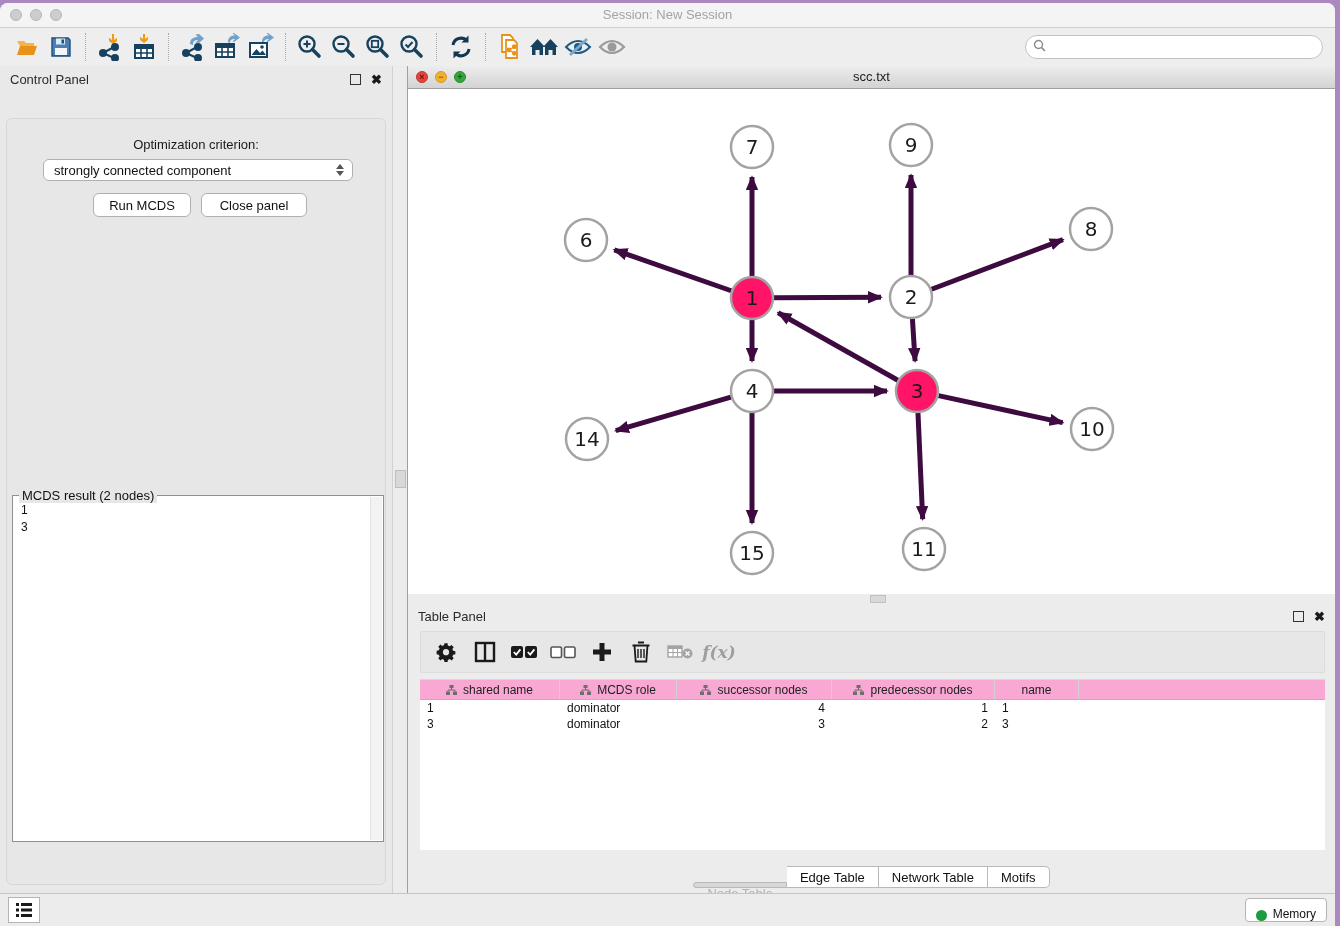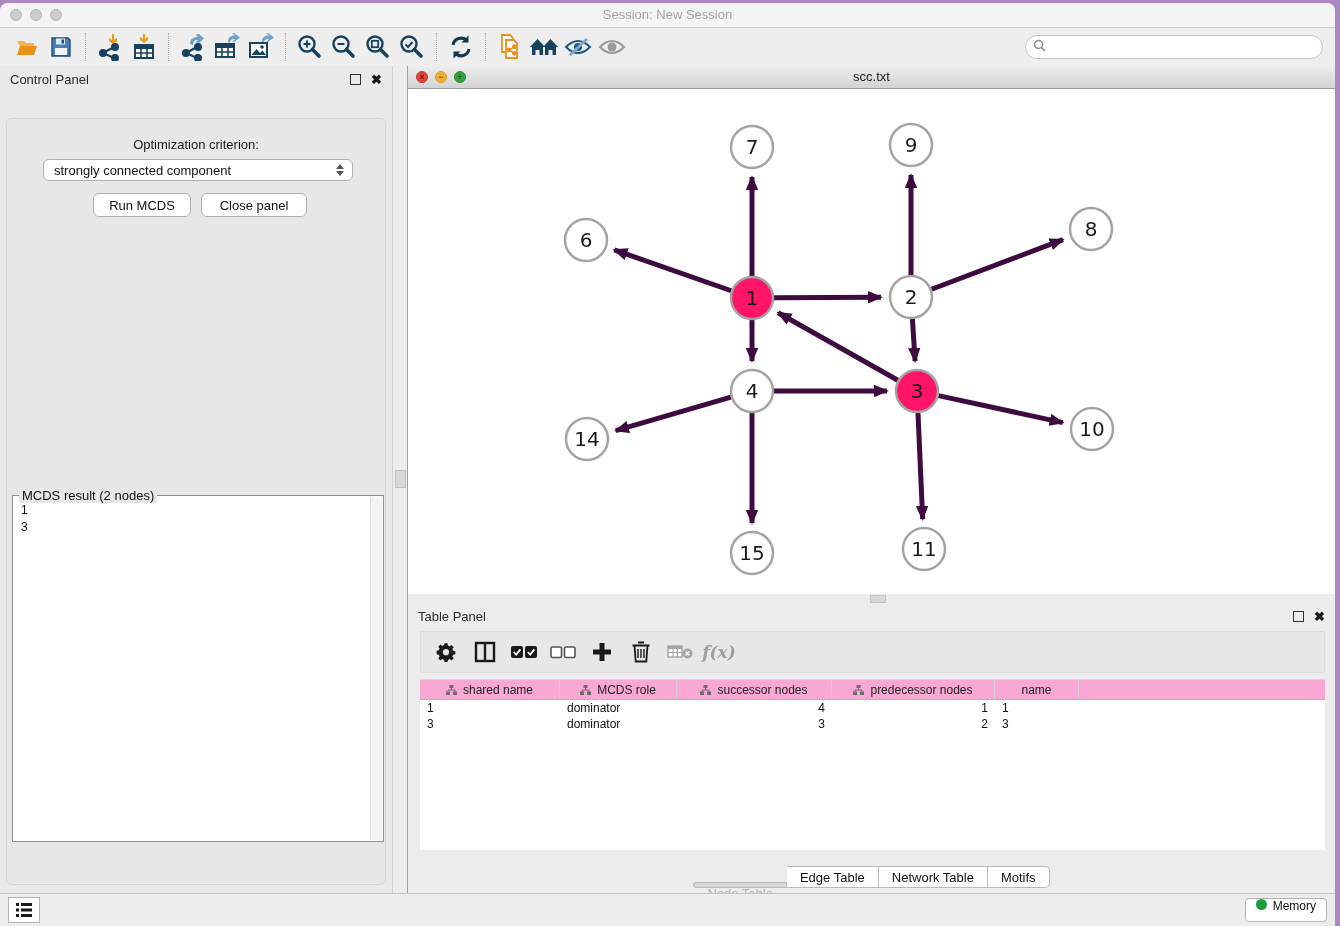--- a/index.html
+++ b/index.html
@@ -127,21 +127,21 @@
   .btab:last-child{border-radius:0 5px 5px 0;}
   .btab.disabled-active{background:#d7d7d7;color:#b3b3b3;}
   
   .statusbar{
     position:absolute;left:0;right:0;bottom:0;height:33px;background:#ececec;
     border-top:1px solid #c6c6c6;display:flex;align-items:center;padding:0 8px;box-sizing:border-box;
   }
   .status-left-btn{width:30px;height:24px;background:#fff;border:1px solid #b4b4b4;display:flex;align-items:center;justify-content:center;}
   .memory-btn{
     margin-left:auto;height:22px;background:#fff;border:1px solid #b4b4b4;border-radius:4px;
-    display:flex;align-items:flex-start;gap:6px;padding:0 10px;font-size:12px;color:#111;
+    display:flex;align-items:flex-end;gap:6px;padding:0 10px;font-size:12px;color:#111;
   }
   .mem-dot{width:11px;height:11px;border-radius:50%;background:#1d9c3f;}
 </style>
 </head>
 <body>
 
 <div class="app-window">
 
   <div class="titlebar">
     <div class="traffic">

